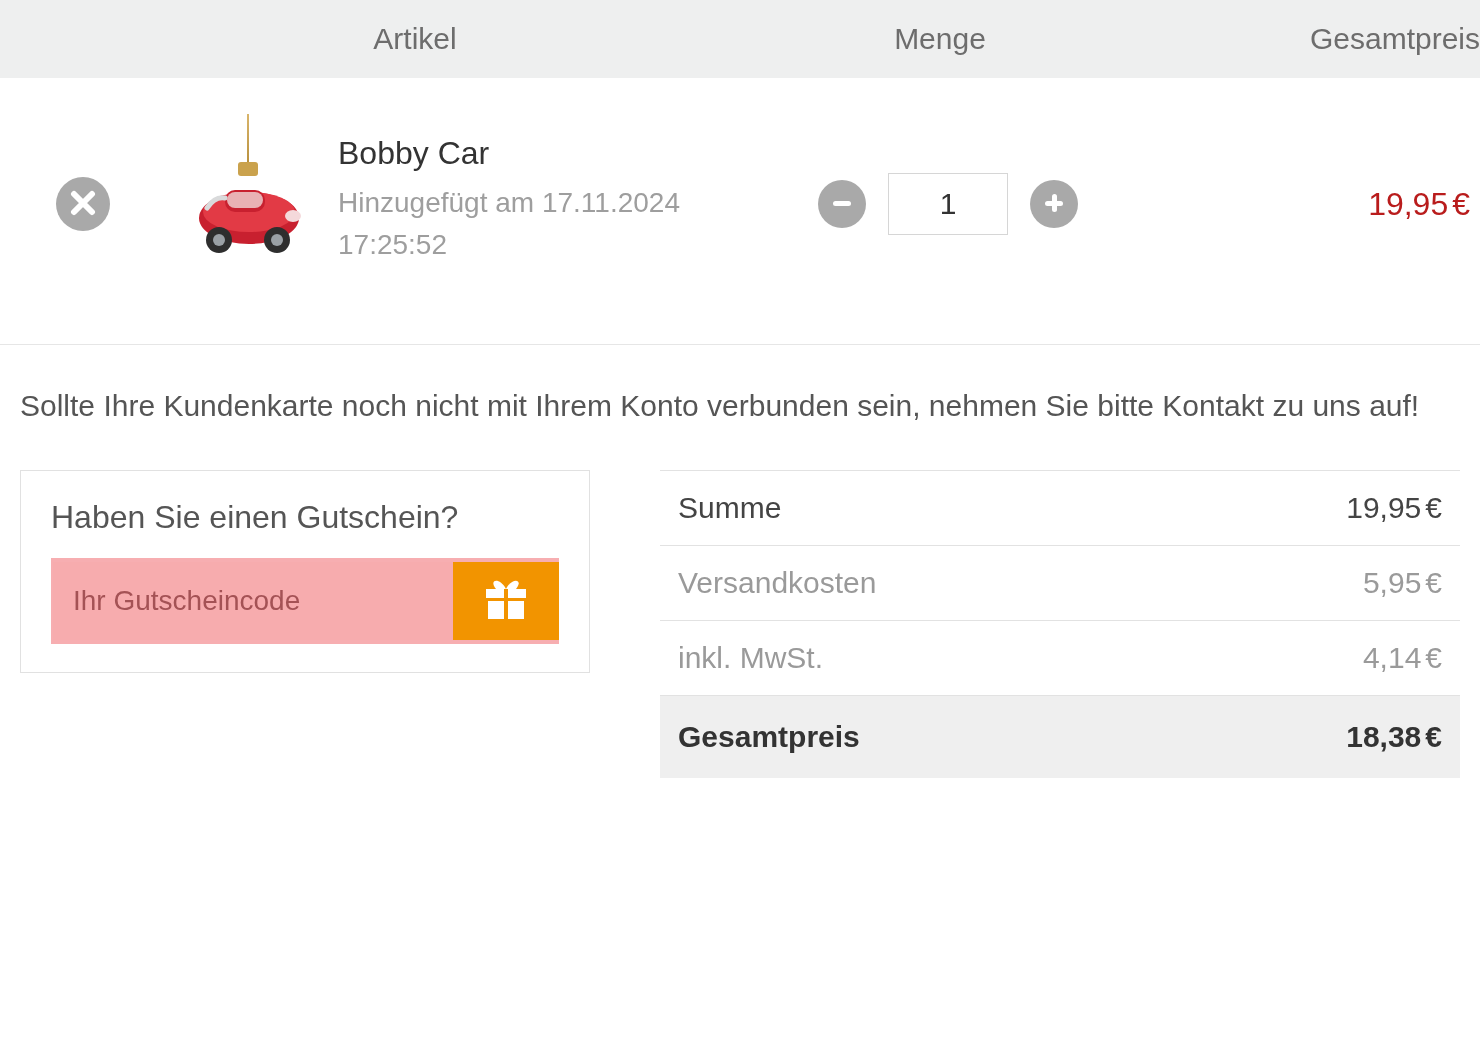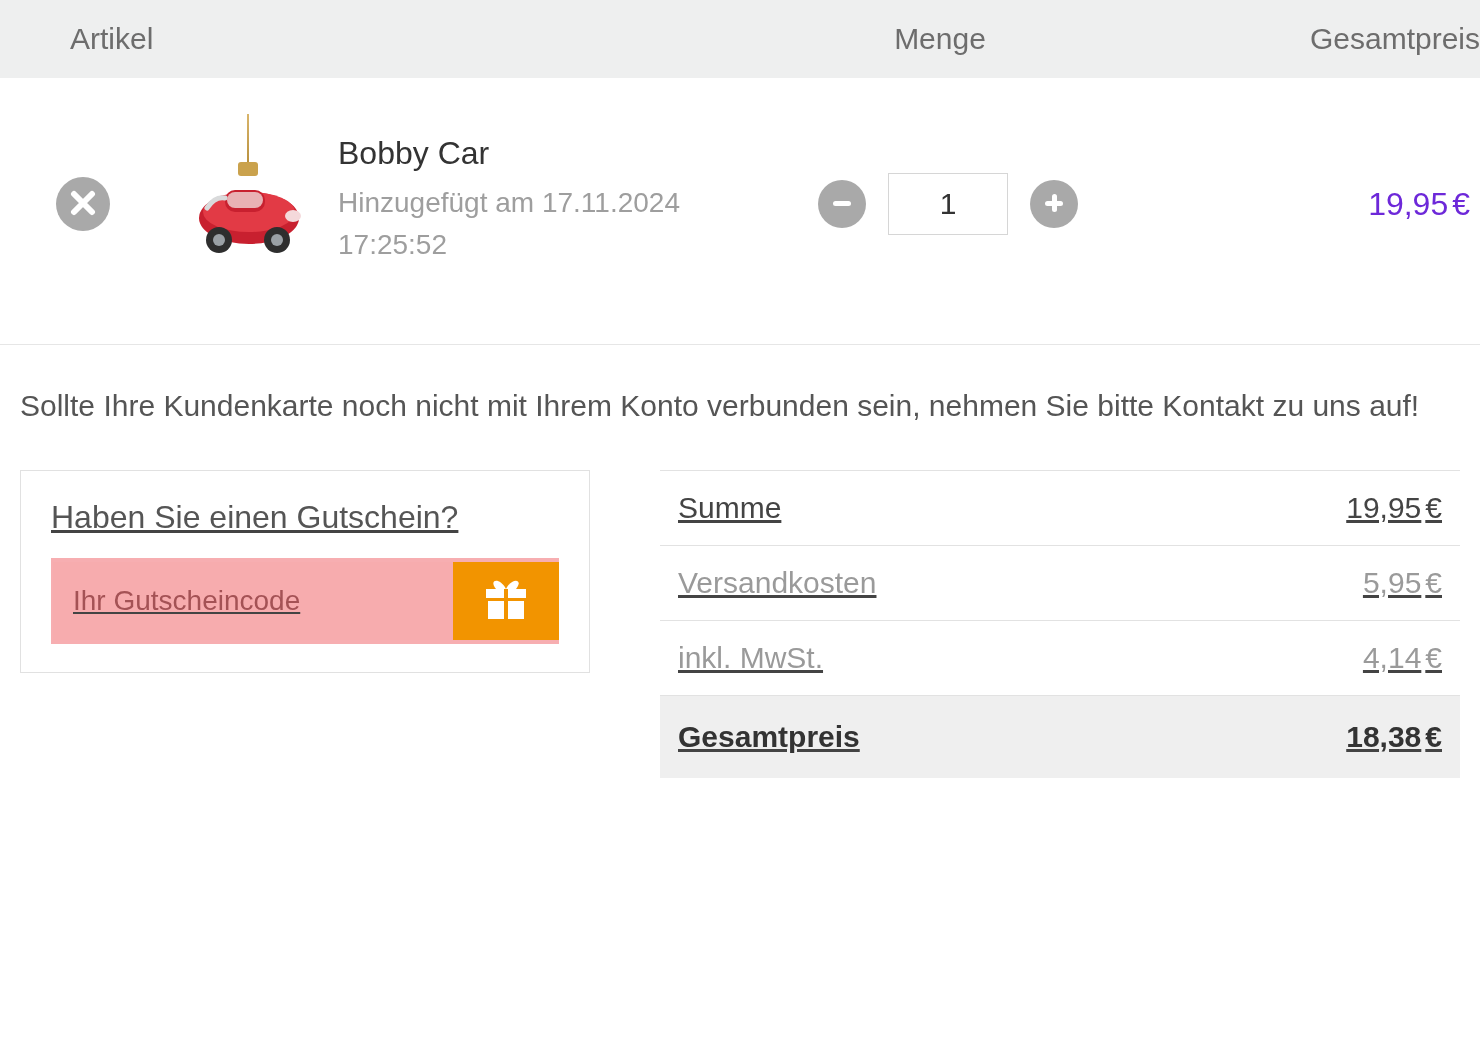--- a/index.html
+++ b/index.html
@@ -13,35 +13,35 @@
     .cart-table { width: 100%; }
 
     .cart-header {
       display: flex;
       background: #eeefef;
       padding: 22px 0;
       font-size: 30px;
       color: #6d6d6d;
       align-items: center;
     }
-    .cart-header .col-article { flex: 0 0 760px; padding-left: 70px;}
+    .cart-header .col-article { flex: 0 0 760px; text-align: center; padding-left: 70px;}
     .cart-header .col-qty     { flex: 0 0 360px; text-align: center; }
     .cart-header .col-total   { flex: 1 1 auto; text-align: right; padding-right: 0; overflow: hidden; }
 
     .cart-row {
       display: flex;
       align-items: center;
       padding: 36px 0 50px 8px;
       border-bottom: 1px solid #e6e6e6;
     }
     .cart-row .col-remove { flex: 0 0 150px; display:flex; justify-content:center; align-items:center; }
     .cart-row .col-img    { flex: 0 0 180px; display:flex; justify-content:center; align-items:center; }
     .cart-row .col-info   { flex: 0 0 430px; padding-right: 20px; }
     .cart-row .col-qty    { flex: 0 0 360px; display:flex; justify-content:center; align-items:center; gap: 22px; }
-    .cart-row .col-total  { flex: 1 1 auto; text-align:right; font-size: 32px; color:#6d28d9; padding-right: 10px;}
+    .cart-row .col-total  { flex: 1 1 auto; text-align:right; font-size: 32px; color:#b91c1c; padding-right: 10px;}
     .cart-row .col-total .cur { margin-left: 4px;}
 
     .remove-btn {
       width: 54px; height:54px; border-radius:50%; background:#a9a9a9; border:none;
       display:flex;align-items:center;justify-content:center;cursor:pointer;
     }
 
     .product-img {
       width: 140px; height: 180px; position: relative;
     }
@@ -64,21 +64,21 @@
       width: 120px; height: 62px; border:1px solid #d6d6d6; text-align:center;
       font-size: 30px; color:#333; background:#fff;
     }
 
     .notice {
       font-size: 30px; color:#555; line-height:1.55;
       padding: 38px 20px 40px 20px;
     }
 
     .lower {
-      display:flex; gap: 70px; padding: 0 20px; text-decoration: underline;
+      display:flex; gap: 70px; padding: 0 20px;
     }
     .left-col  { flex: 0 0 570px; display:flex; flex-direction:column; gap: 36px;}
     .right-col { flex: 1 1 auto; }
 
     .panel {
       border: 1px solid #e1e1e1;
       padding: 28px 30px;
     }
     .panel-title {
       font-size: 32px; color:#555;

